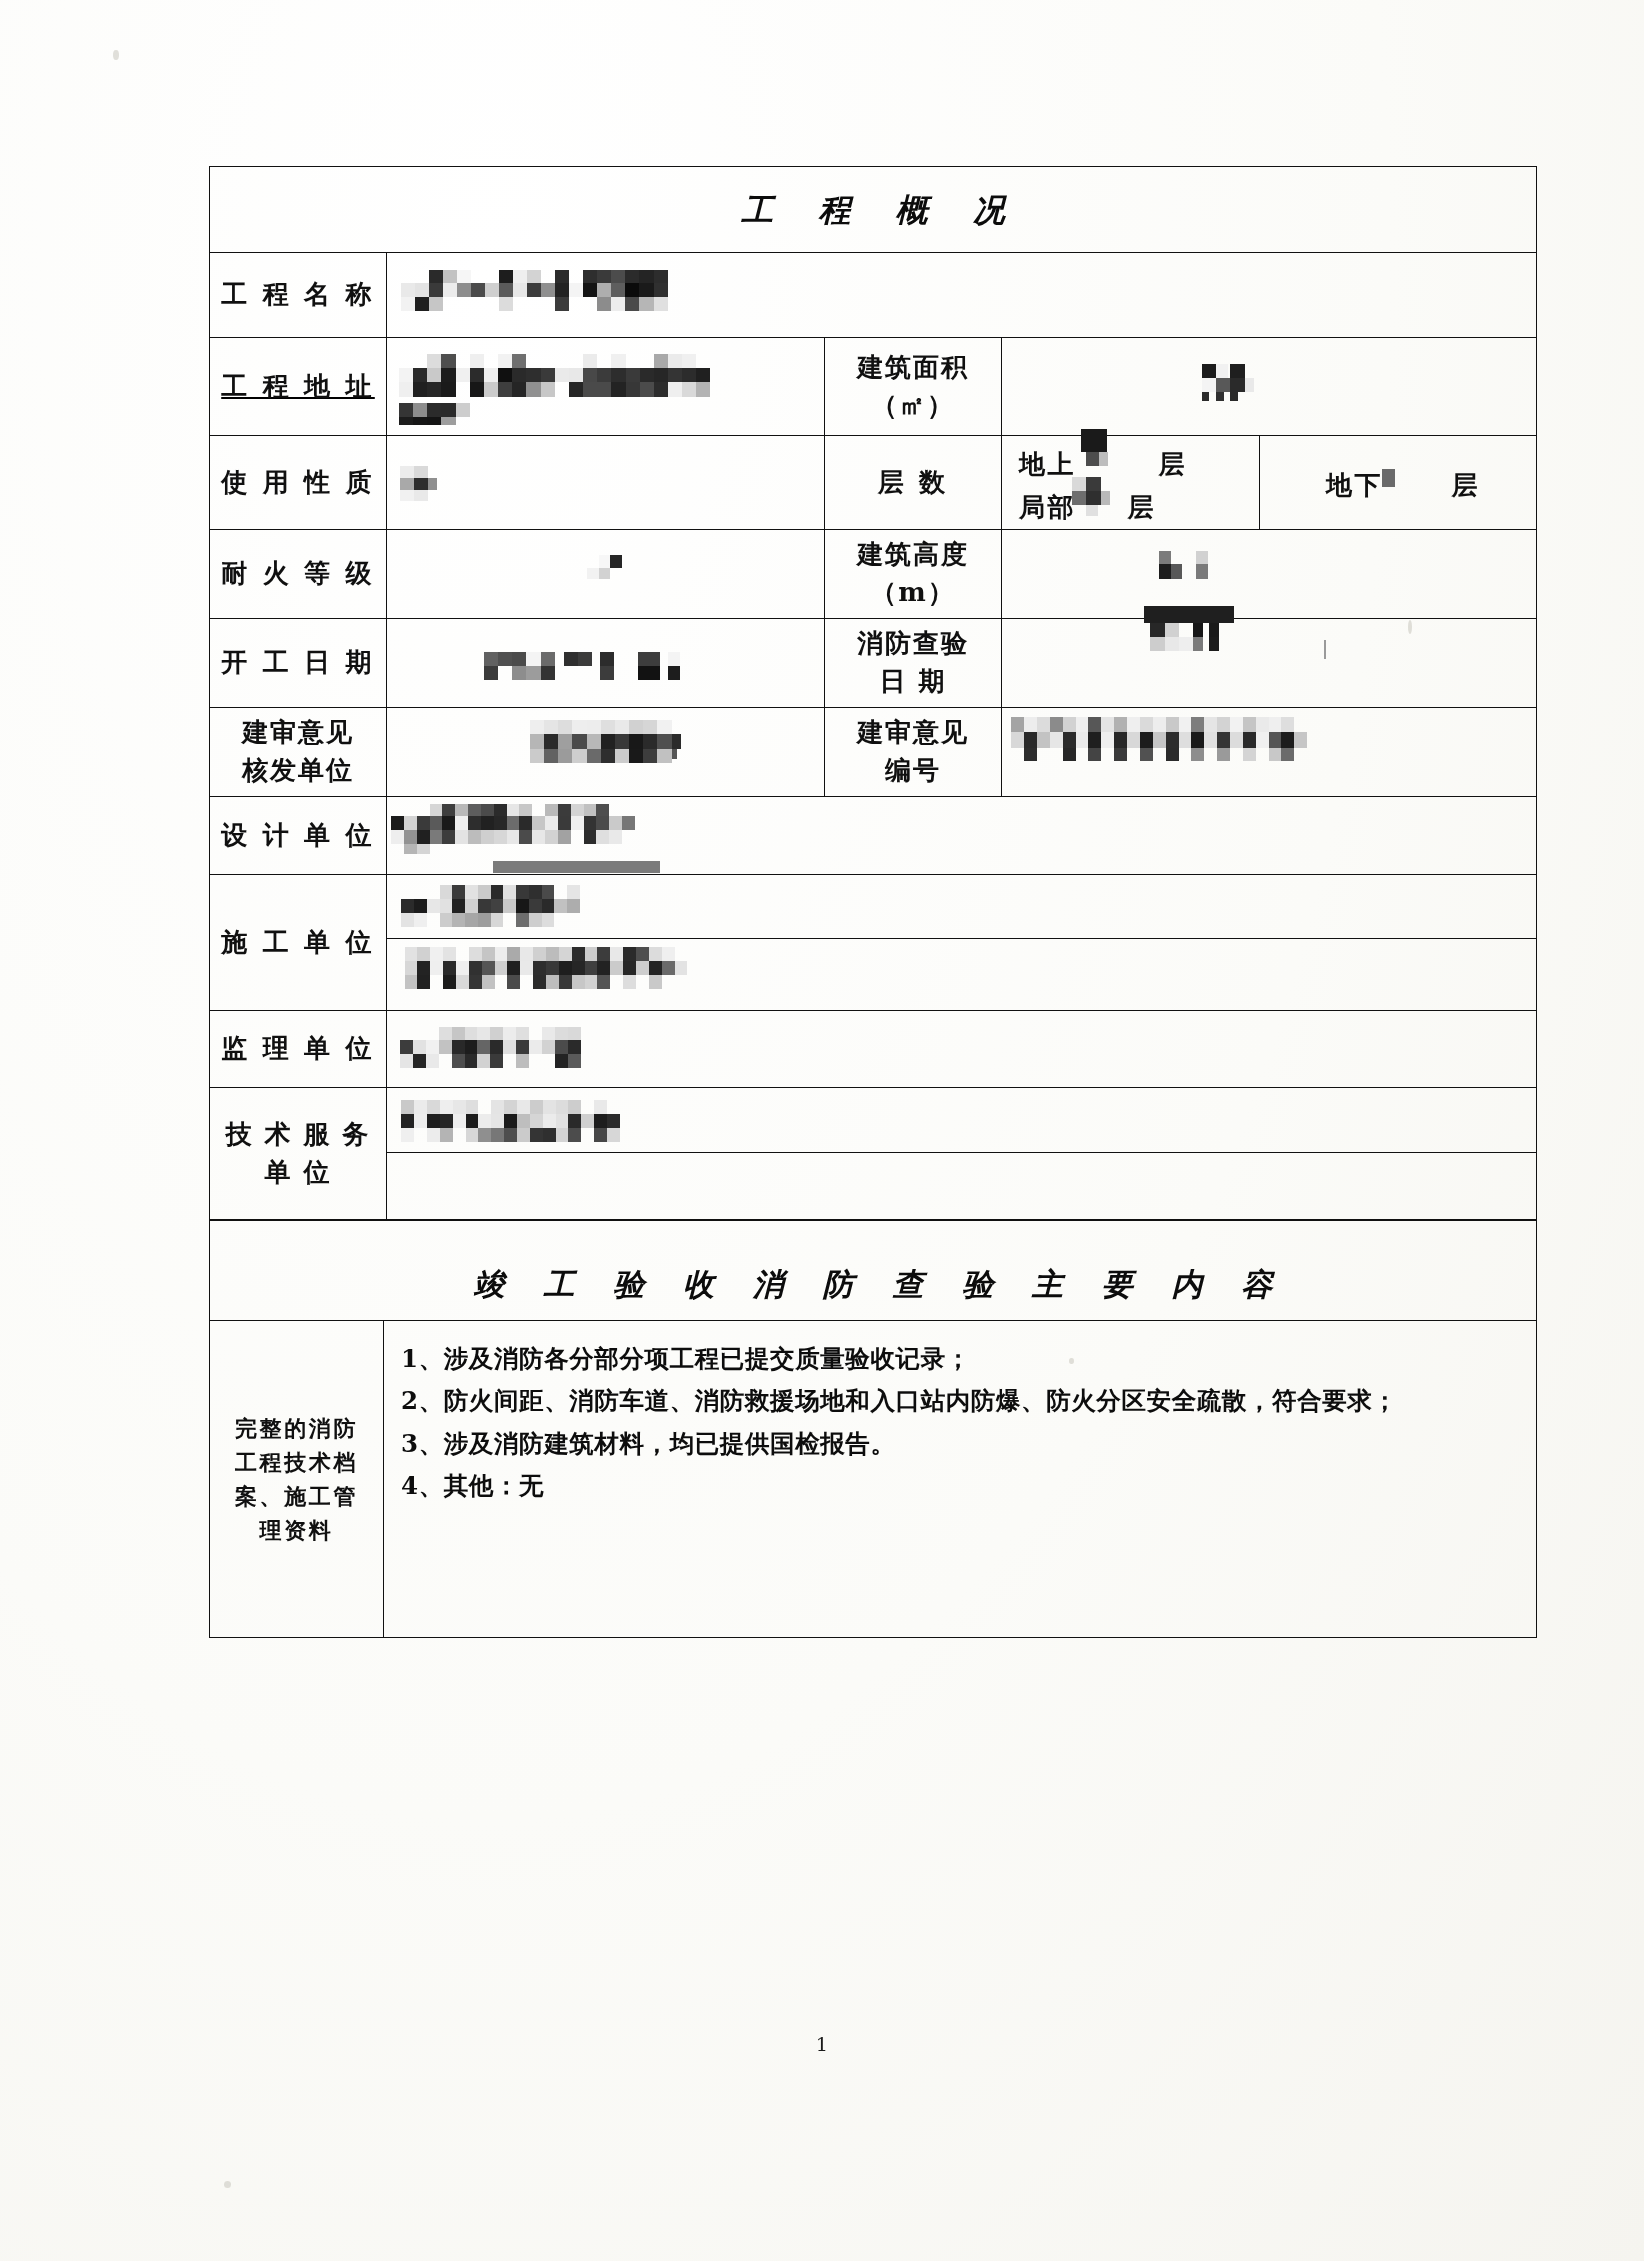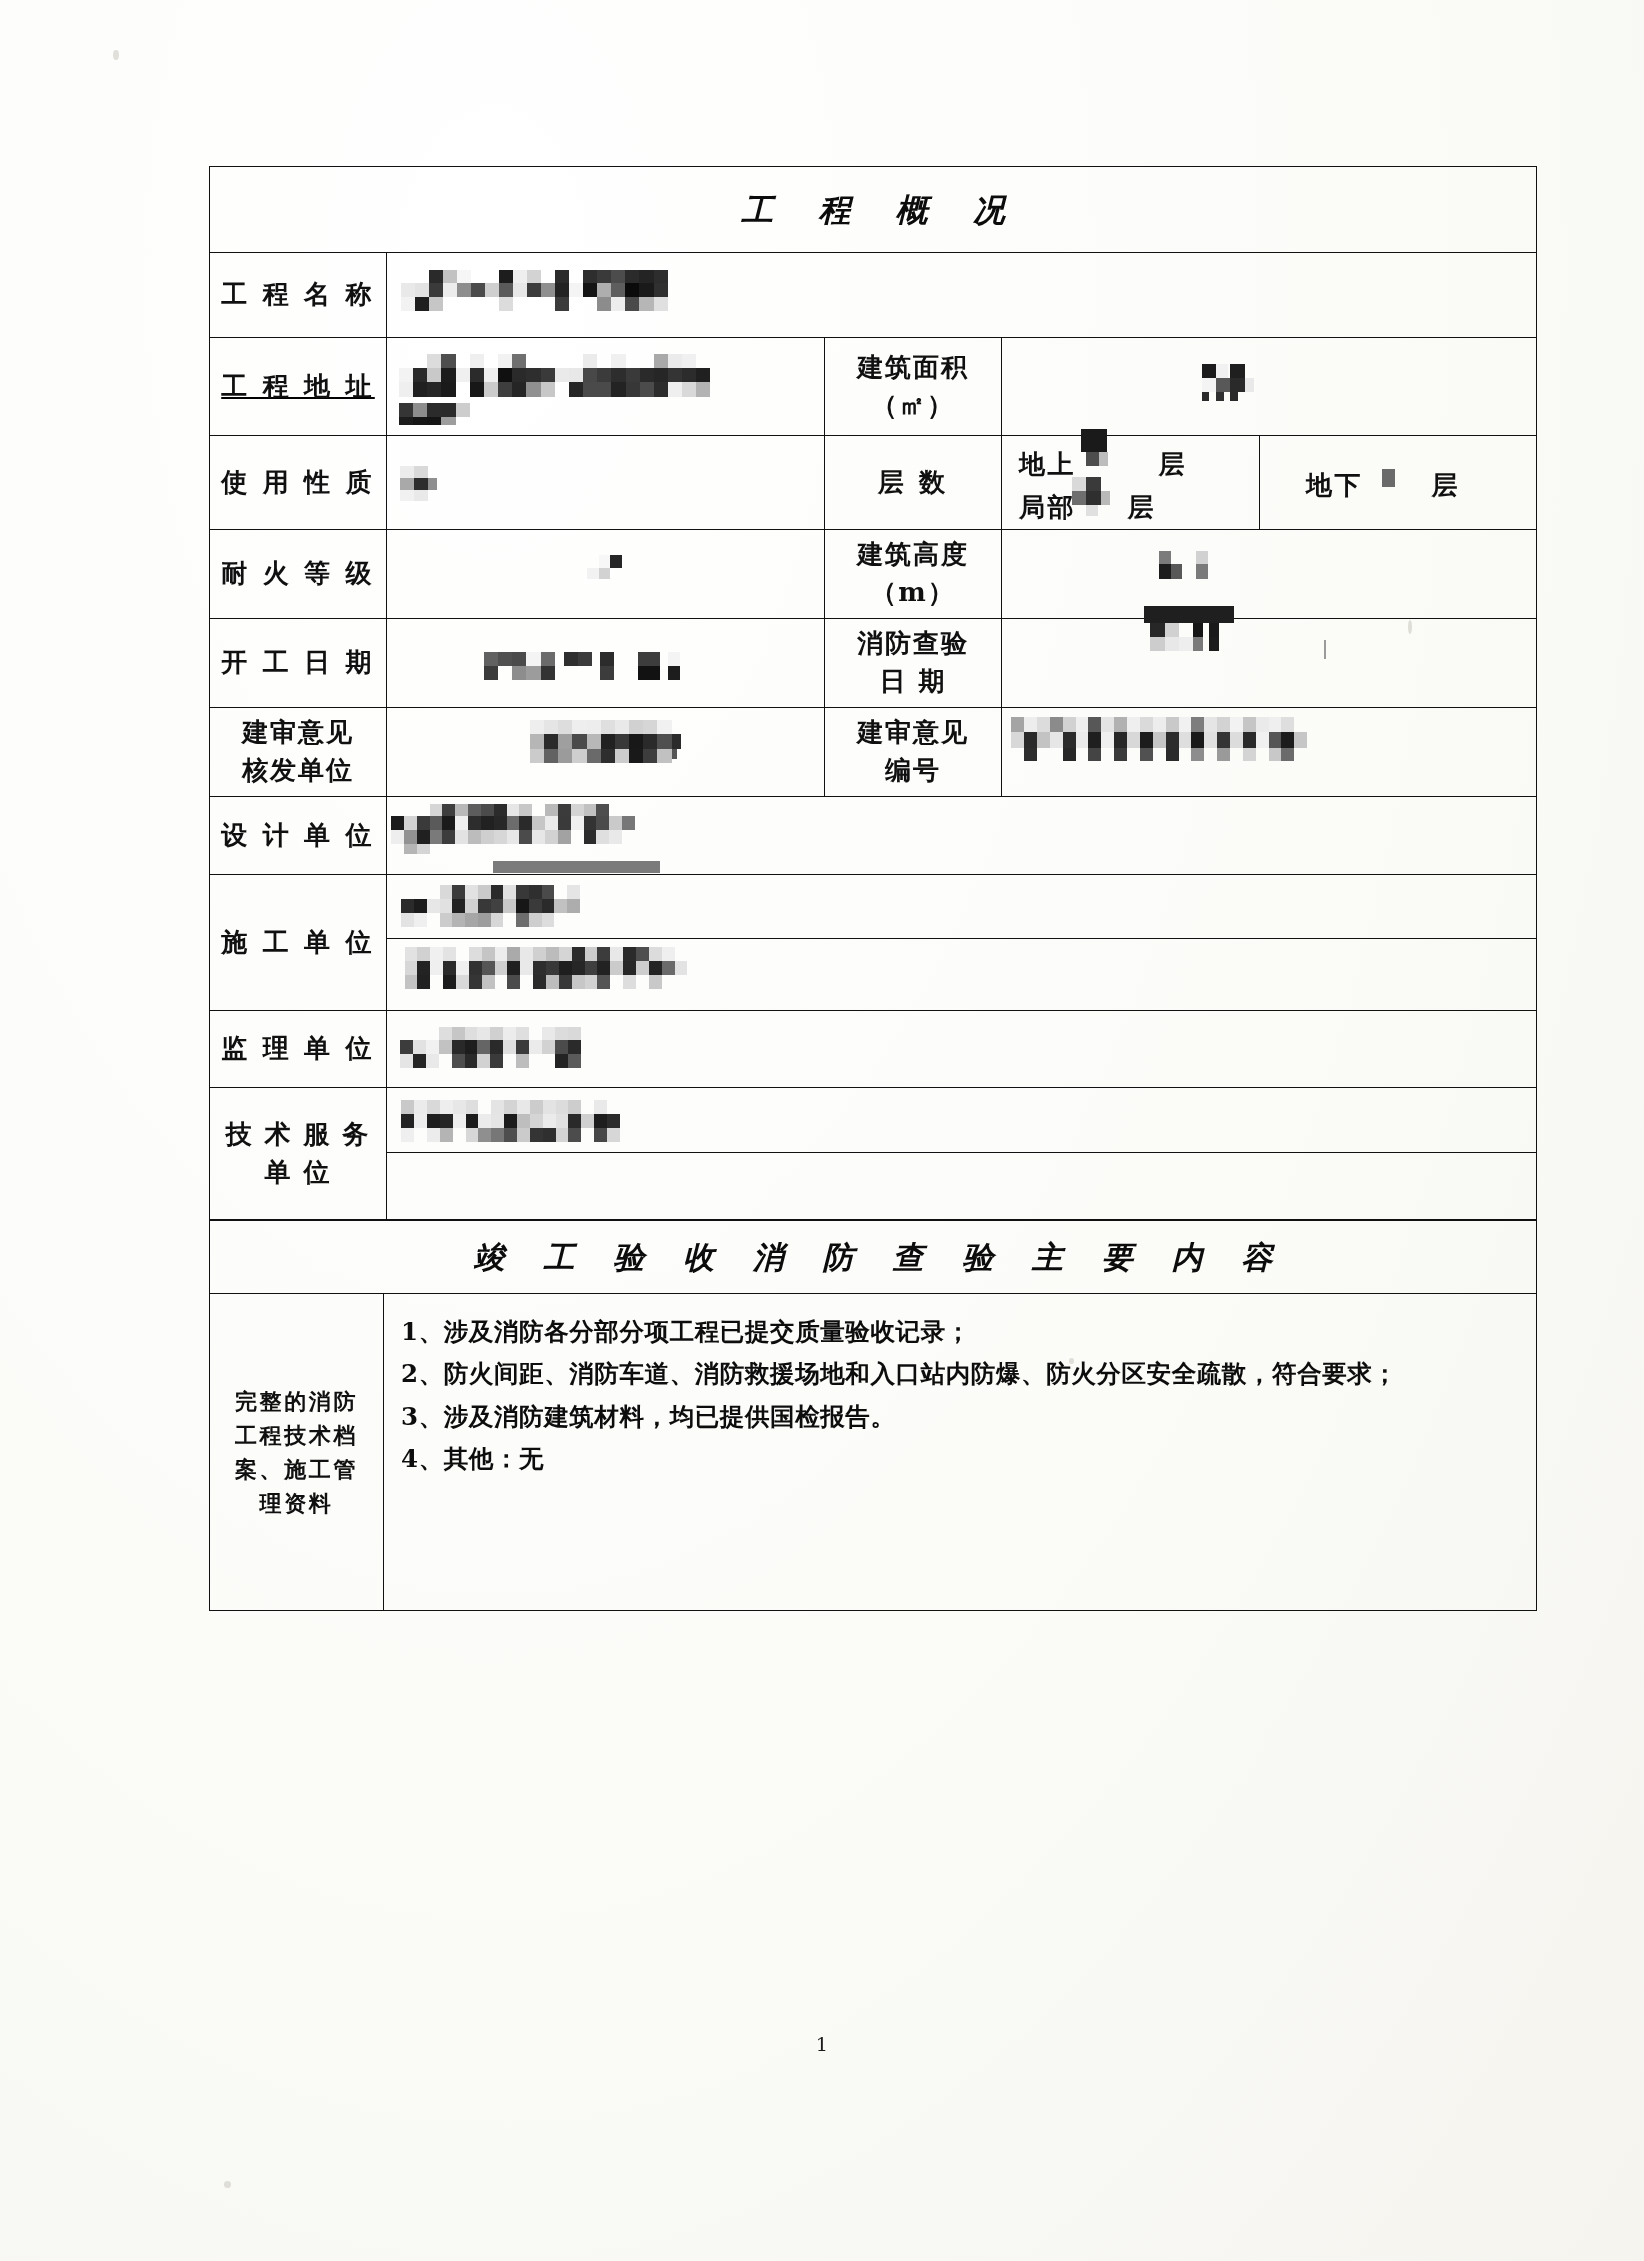--- a/index.html
+++ b/index.html
@@ -348,21 +348,21 @@
               <rect x="22" y="0" width="22" height="22" fill="#3a3a3a"></rect>
               <rect x="22" y="22" width="22" height="22" fill="#2f2f2f"></rect>
               <rect x="22" y="44" width="18" height="16" fill="#e0e0e0"></rect>
               <rect x="44" y="22" width="14" height="22" fill="#b9b9b9"></rect>
             </g>
           </svg>
         </div>
       </td>
       <td class="valcell">
         <div style="position:relative;height:82px;">
-          <div class="unit-line" style="position:absolute;left:46px;top:27px;">
+          <div class="unit-line" style="position:absolute;left:66px;top:27px;">
             <span>地下</span>
             <span style="display:inline-block;width:45px;"></span>
             <span>层</span>
           </div>
           <svg class="mosaic" style="left:122px;top:28px;" width="17" height="19.3" shape-rendering="crispEdges" viewBox="0 0 26 30">
             <rect x="0" y="0" width="20" height="28" fill="#6a6a6a"></rect>
           </svg>
         </div>
       </td>
     </tr>
@@ -874,21 +874,21 @@
 
   <table class="tbl" style="margin-top:-1.9px;">
     <colgroup>
       <col style="width:174px">
       <col style="width:1153px">
     </colgroup>
 
     <tbody>
         <tr>
       <td colspan="2" style="height:67px;">
-        <div class="sect-title" style="letter-spacing:14px;text-indent:14px;font-size:31px;padding:17px 0 14px 0;">竣 工 验 收 消 防 查 验 主 要 内 容</div>
+        <div class="sect-title" style="letter-spacing:14px;text-indent:14px;font-size:31px;padding:17px 0 14px 0;margin-top:27px;">竣 工 验 收 消 防 查 验 主 要 内 容</div>
       </td>
     </tr>
 
 
     <tr>
       <td style="height:316px;">
         <div class="lbl" style="letter-spacing:2.6px;font-size:22px;line-height:1.55;padding:0 22px;">完整的消防工程技术档案、施工管理资料</div>
       </td>
       <td style="vertical-align:top;">
         <div class="body-list">

